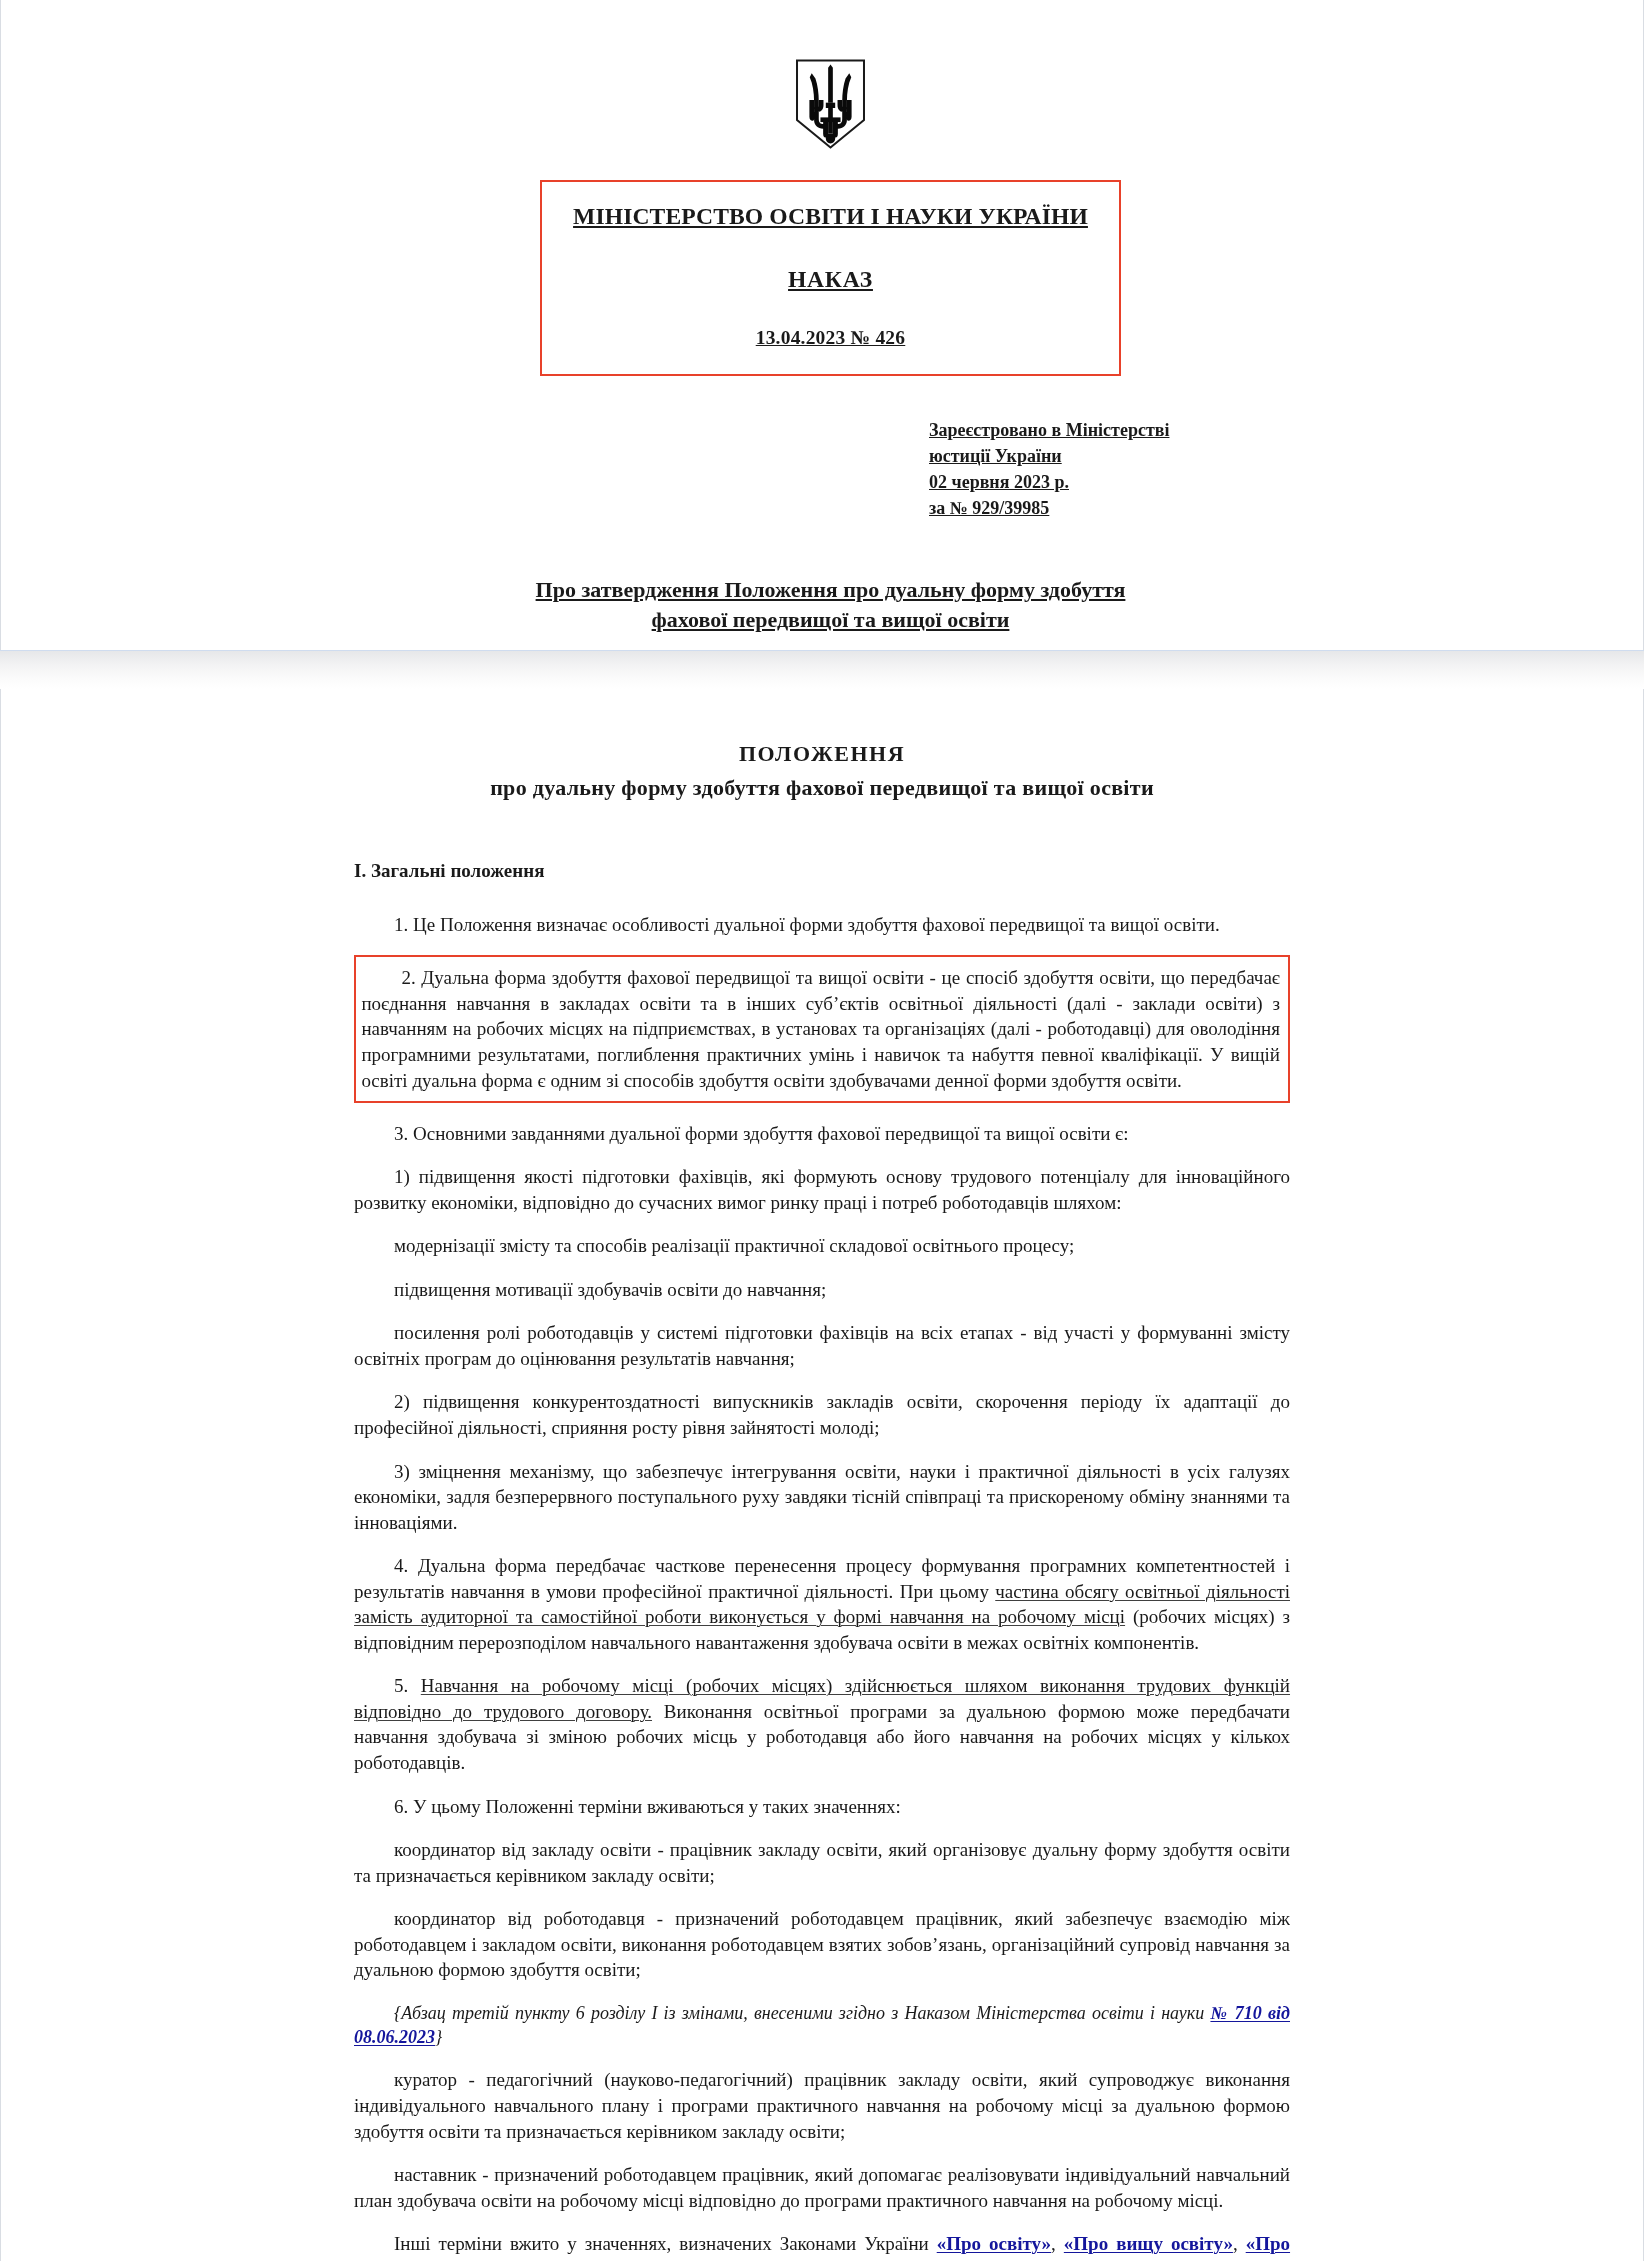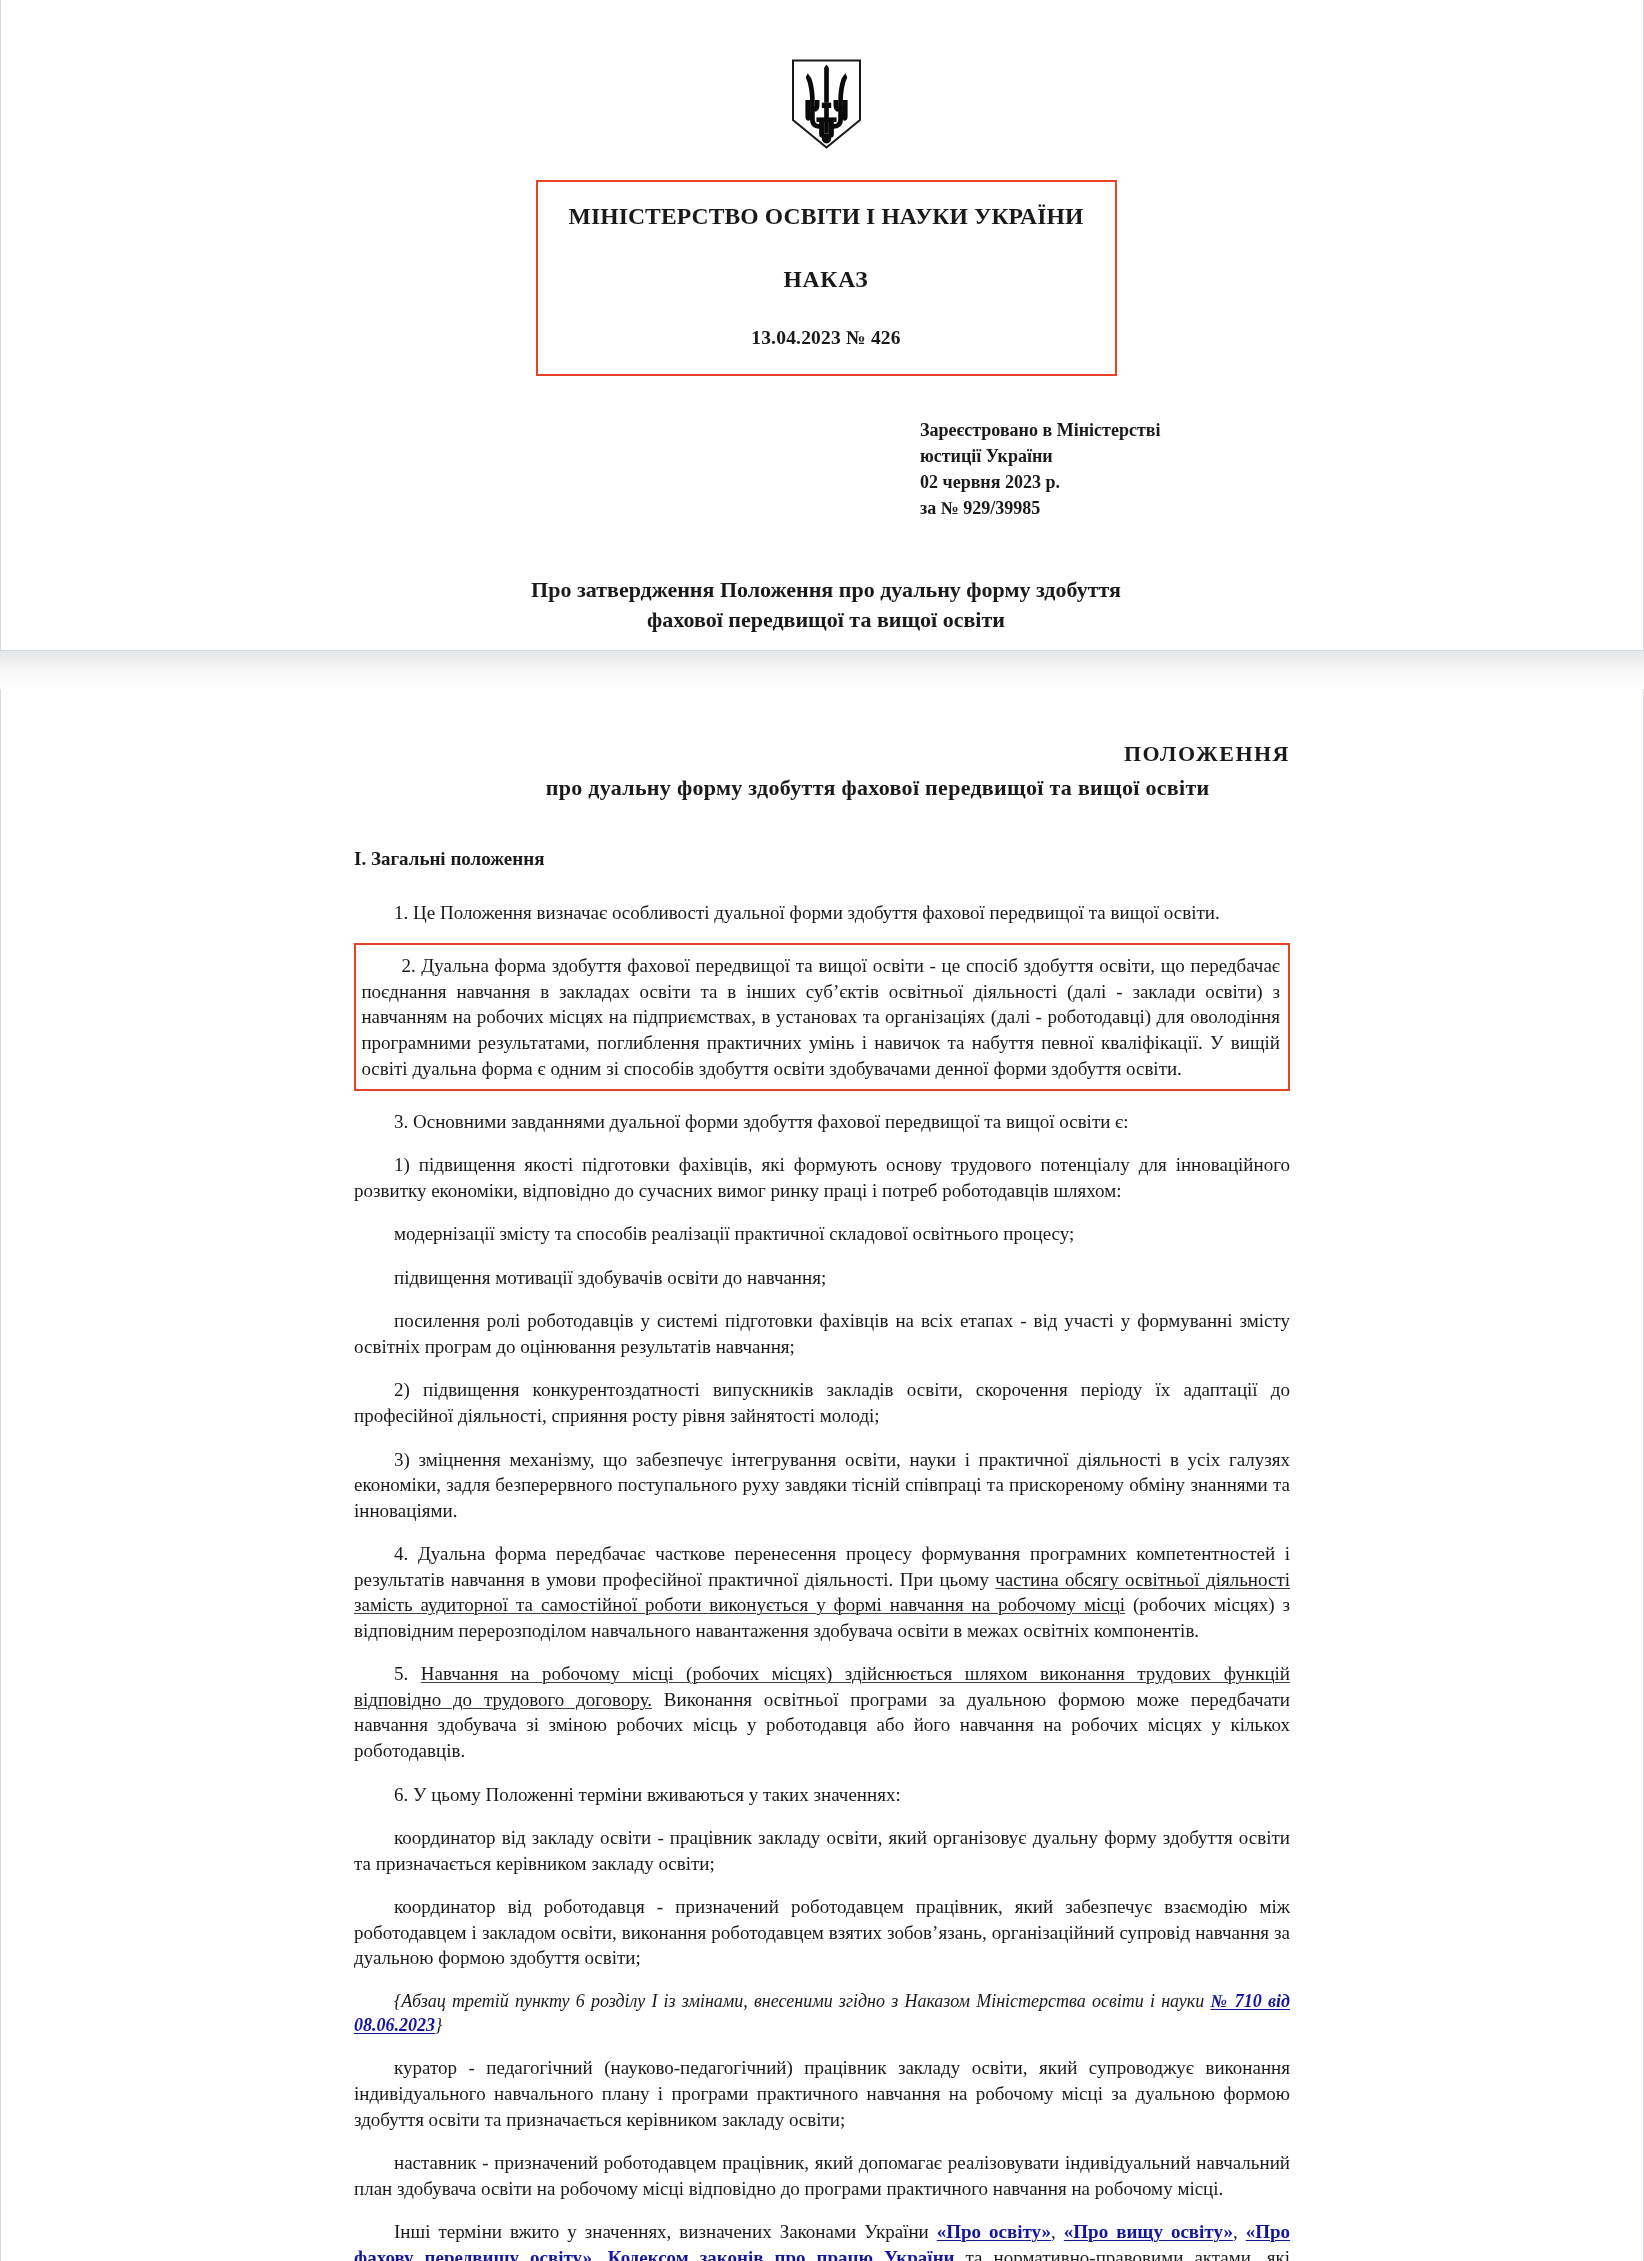--- a/index.html
+++ b/index.html
@@ -15,21 +15,21 @@
   }
 
   
   .page {
     position: relative;
     width: 1644px;
     background: #ffffff;
     border-left: 1.3px solid #d9dde3;
     border-right: 1.3px solid #d9dde3;
   }
-  .page-top { padding: 0 0 15px 8px; }
+  .page-top { padding: 0 0 15px 17px; text-decoration: underline; }
 
   .page-break {
     width: 100%;
     height: 1.3px;
     background: #cfdcef;
     border: 0;
     margin: 0;
   }
   .page-shadow {
     width: 100%;
@@ -102,26 +102,26 @@
   
   .page-body {
     padding: 50px 0 28px 0;
   }
   .content {
     width: 936px;
     margin: 0 auto;
   }
 
   .polozh-title {
-    text-align: right;
+    text-align: center;
     font-size: 22px;
     font-weight: bold;
     line-height: 1.38;
     letter-spacing: 0.3px;
-    margin: 0 0 44px 0;
+    margin: 0 0 56px 0;
   }
   .polozh-title .main {
     display: block;
     letter-spacing: 1.5px;
     margin-bottom: 4px;
   }
   .polozh-title .sub {
     display: block;
     width: 775px;
     margin: 0 auto;

